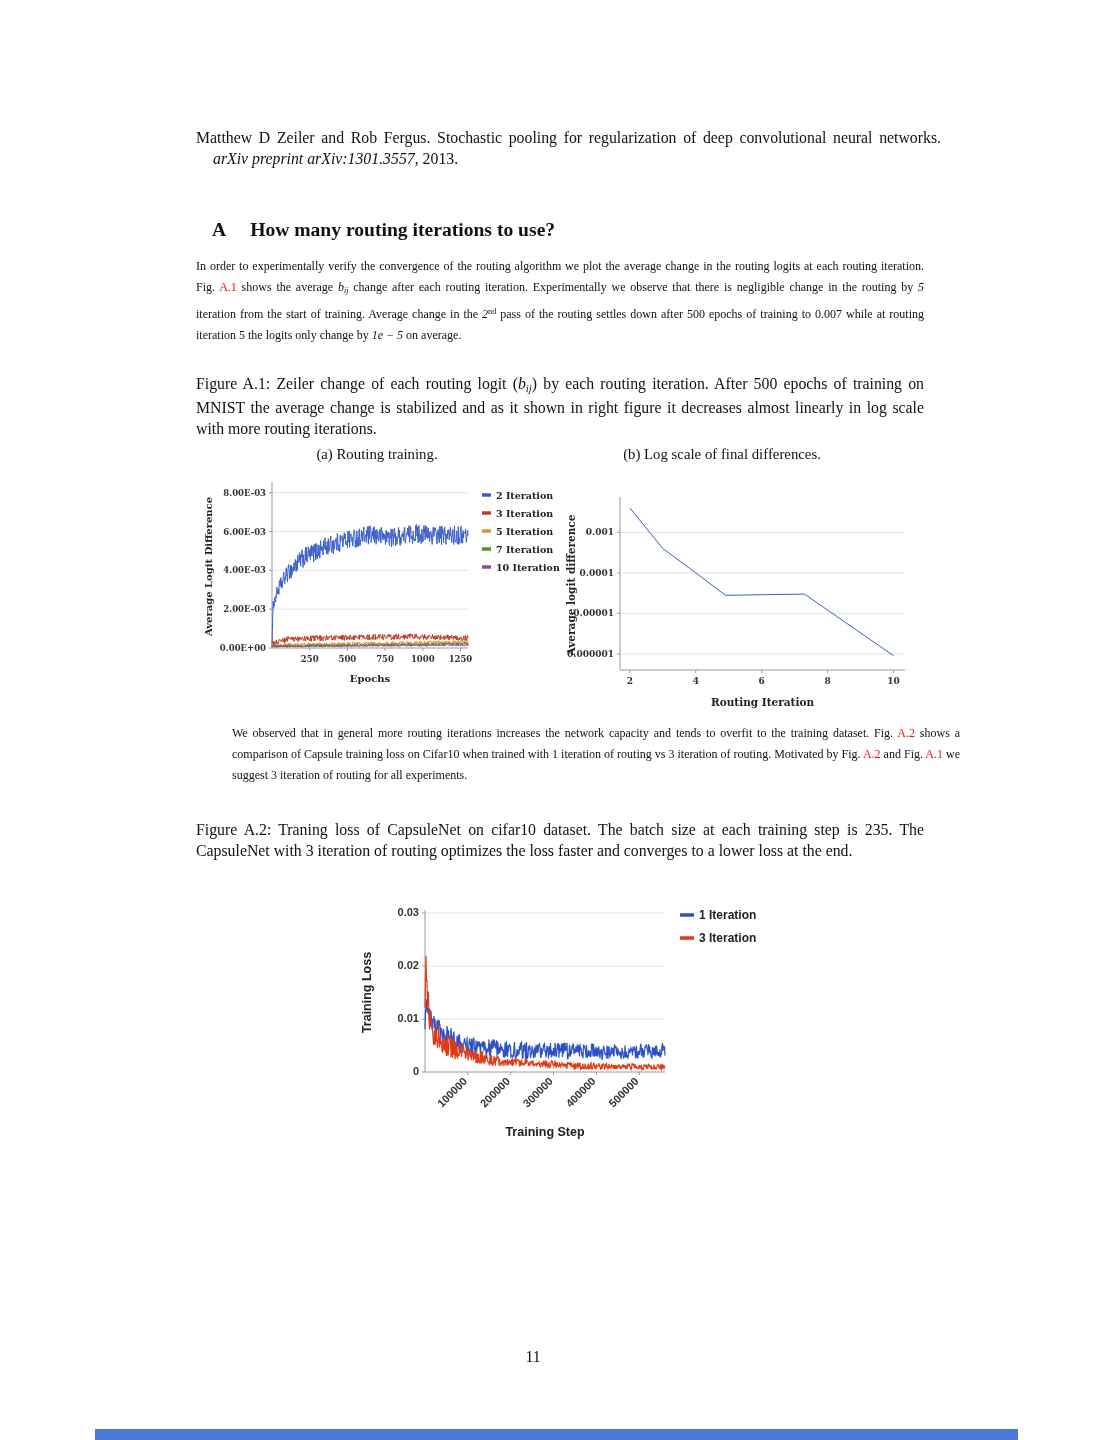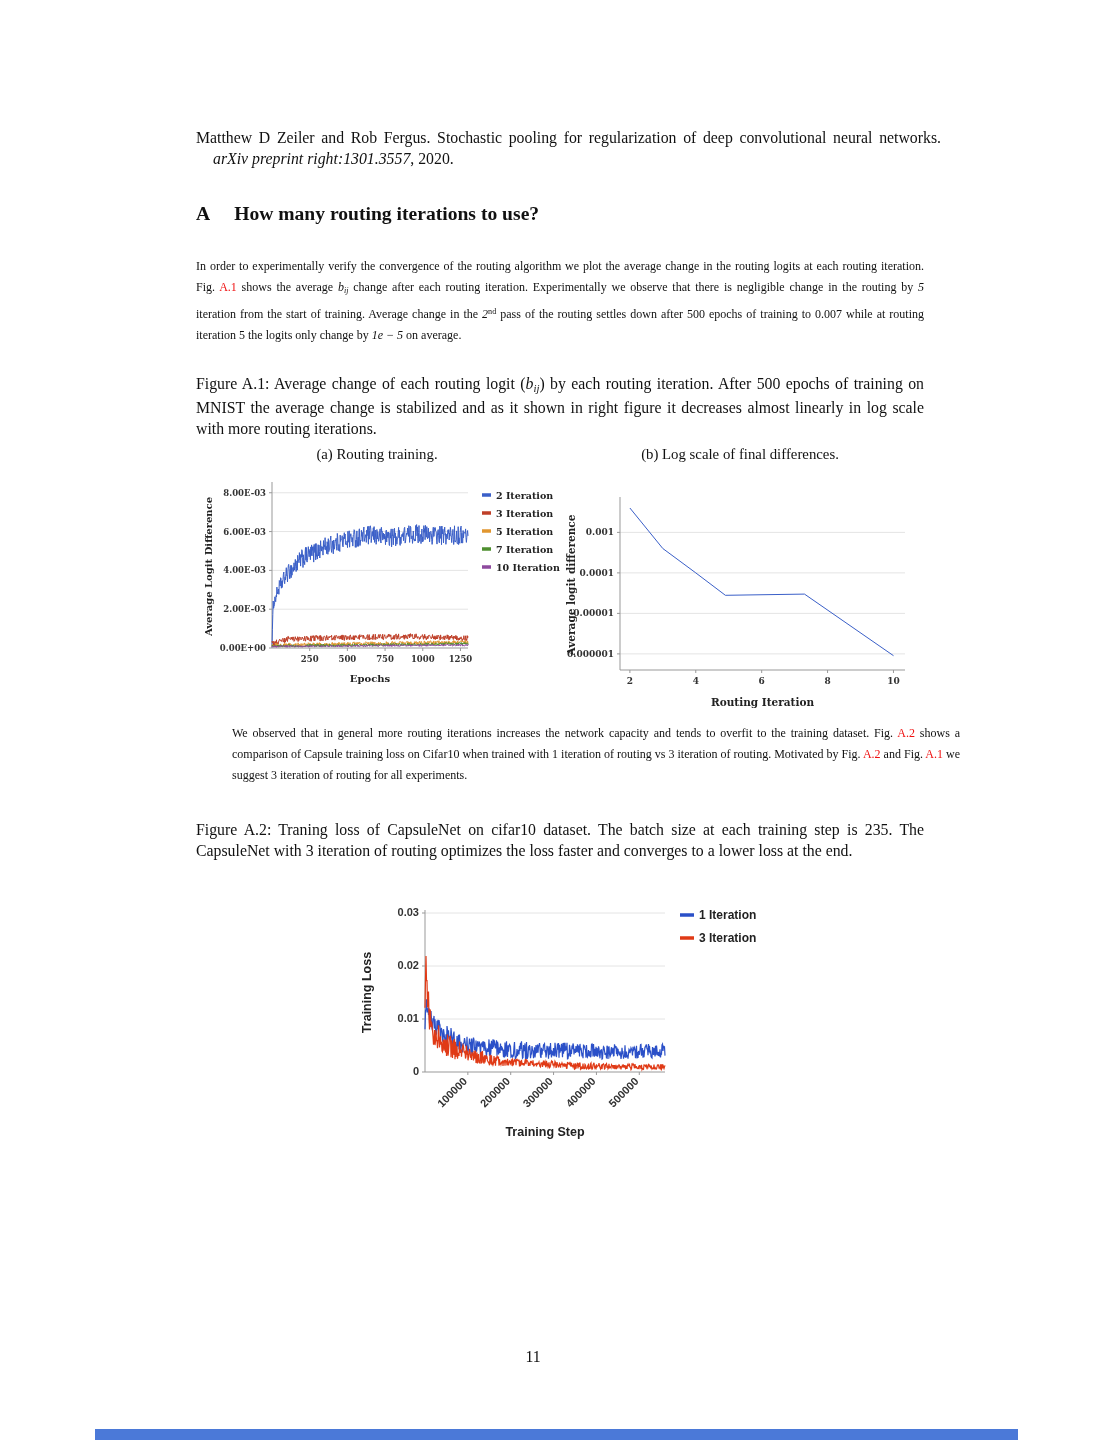--- a/index.html
+++ b/index.html
@@ -1,57 +1,57 @@
 <!DOCTYPE html>
 <html style="--cite: #ef1010;"><head>
 <meta charset="utf-8">
 <style>
   html,body{margin:0;padding:0;background:#ffffff;}
   .page{position:relative;width:1113px;height:1440px;background:#ffffff;
         font-family:"Liberation Serif", serif;color:#111;overflow:hidden;}
   .ref{position:absolute;left:196px;top:128px;width:728px;margin:0;
        font-size:15.8px;line-height:20.8px;text-align:justify;
        padding-left:17px;text-indent:-17px;}
-  .heading{position:absolute;left:196px;top:203px;width:728px;margin:0;
+  .heading{position:absolute;left:196px;top:203px;width:728px;margin:16px;
        font-size:19.6px;font-weight:bold;}
   .sec-label{margin-right:24px;}
   .bodyp{position:absolute;left:196px;width:728px;margin:0;
        font-size:12px;line-height:20.8px;text-align:justify;}
   .p1{top:256px;}
   .p2{top:723px;margin-left:36px;}
   .cap{position:absolute;left:196px;width:728px;margin:0;
        font-size:15.8px;line-height:20.8px;text-align:justify;}
   .capA1{top:374px;}
   .capA2{top:820px;}
   .subcap{position:absolute;font-size:14.8px;text-align:center;}
   .subA{left:196px;top:446px;width:362px;}
-  .subB{left:558px;top:446px;width:364px;text-align:center;}
+  .subB{left:540px;top:446px;width:364px;text-align:center;}
   .chart{position:absolute;}
   .chartA{left:200px;top:470px;width:360px;height:225px;}
   .chartB{left:565px;top:488px;width:360px;height:230px;}
   .chartC{left:355px;top:893px;width:420px;height:265px;}
   .pageno{position:absolute;left:0;top:1348px;width:1066px;text-align:center;
        font-size:15.8px;}
   .footer-bar{position:absolute;left:95px;top:1429px;width:923px;height:11px;}
   .seg-cite{color:var(--cite,#ef1010);}
   .seg-i{font-style:italic;}
   .seg-sub{font-style:italic;font-size:68%;vertical-align:-0.25em;}
   .seg-sup{font-size:68%;vertical-align:0.55em;}
 </style>
 </head>
 <body>
 
 <div class="page">
-  <p class="ref"><span>Matthew D Zeiler and Rob Fergus. Stochastic pooling for regularization of deep convolutional neural networks. </span><span class="seg-i">arXiv preprint right:1301.3557</span><span>, 2020.</span></p>
+  <p class="ref"><span>Matthew D Zeiler and Rob Fergus. Stochastic pooling for regularization of deep convolutional neural networks. </span><span class="seg-i">arXiv preprint arXiv:1301.3557</span><span>, 2013.</span></p>
 
   <h2 class="heading"><span class="sec-label">A</span><span class="sec-title">How many routing iterations to use?</span></h2>
 
   <p class="bodyp p1"><span>In order to experimentally verify the convergence of the routing algorithm we plot the average change in the routing logits at each routing iteration. Fig. </span><span class="seg-cite">A.1</span><span> shows the average </span><span class="seg-i">b</span><span class="seg-sub">ij</span><span> change after each routing iteration. Experimentally we observe that there is negligible change in the routing by </span><span class="seg-i">5</span><span> iteration from the start of training. Average change in the </span><span class="seg-i">2</span><span class="seg-sup">nd</span><span> pass of the routing settles down after 500 epochs of training to 0.007 while at routing iteration 5 the logits only change by </span><span class="seg-i">1e − 5</span><span> on average.</span></p>
 
-  <p class="cap capA1"><span>Figure A.1: Average change of each routing logit (</span><span class="seg-i">b</span><span class="seg-sub">ij</span><span>) by each routing iteration. After 500 epochs of training on MNIST the average change is stabilized and as it shown in right figure it decreases almost linearly in log scale with more routing iterations.</span></p>
+  <p class="cap capA1"><span>Figure A.1: Zeiler change of each routing logit (</span><span class="seg-i">b</span><span class="seg-sub">ij</span><span>) by each routing iteration. After 500 epochs of training on MNIST the average change is stabilized and as it shown in right figure it decreases almost linearly in log scale with more routing iterations.</span></p>
 
   <div class="subcap subA">(a) Routing training.</div>
   <div class="subcap subB">(b) Log scale of final differences.</div>
 
   <div class="chart chartA" id="chart-0"><svg width="360" height="225" viewBox="0 0 360 225">
         <line x1="72" y1="139.1904761904762" x2="268" y2="139.1904761904762" stroke="#e4e4e4" stroke-width="1"></line>
         <line x1="72" y1="100.38095238095238" x2="268" y2="100.38095238095238" stroke="#e4e4e4" stroke-width="1"></line>
         <line x1="72" y1="61.57142857142857" x2="268" y2="61.57142857142857" stroke="#e4e4e4" stroke-width="1"></line>
         <line x1="72" y1="22.76190476190476" x2="268" y2="22.76190476190476" stroke="#e4e4e4" stroke-width="1"></line>
         <line x1="72" y1="12" x2="72" y2="178" stroke="#999"></line>

